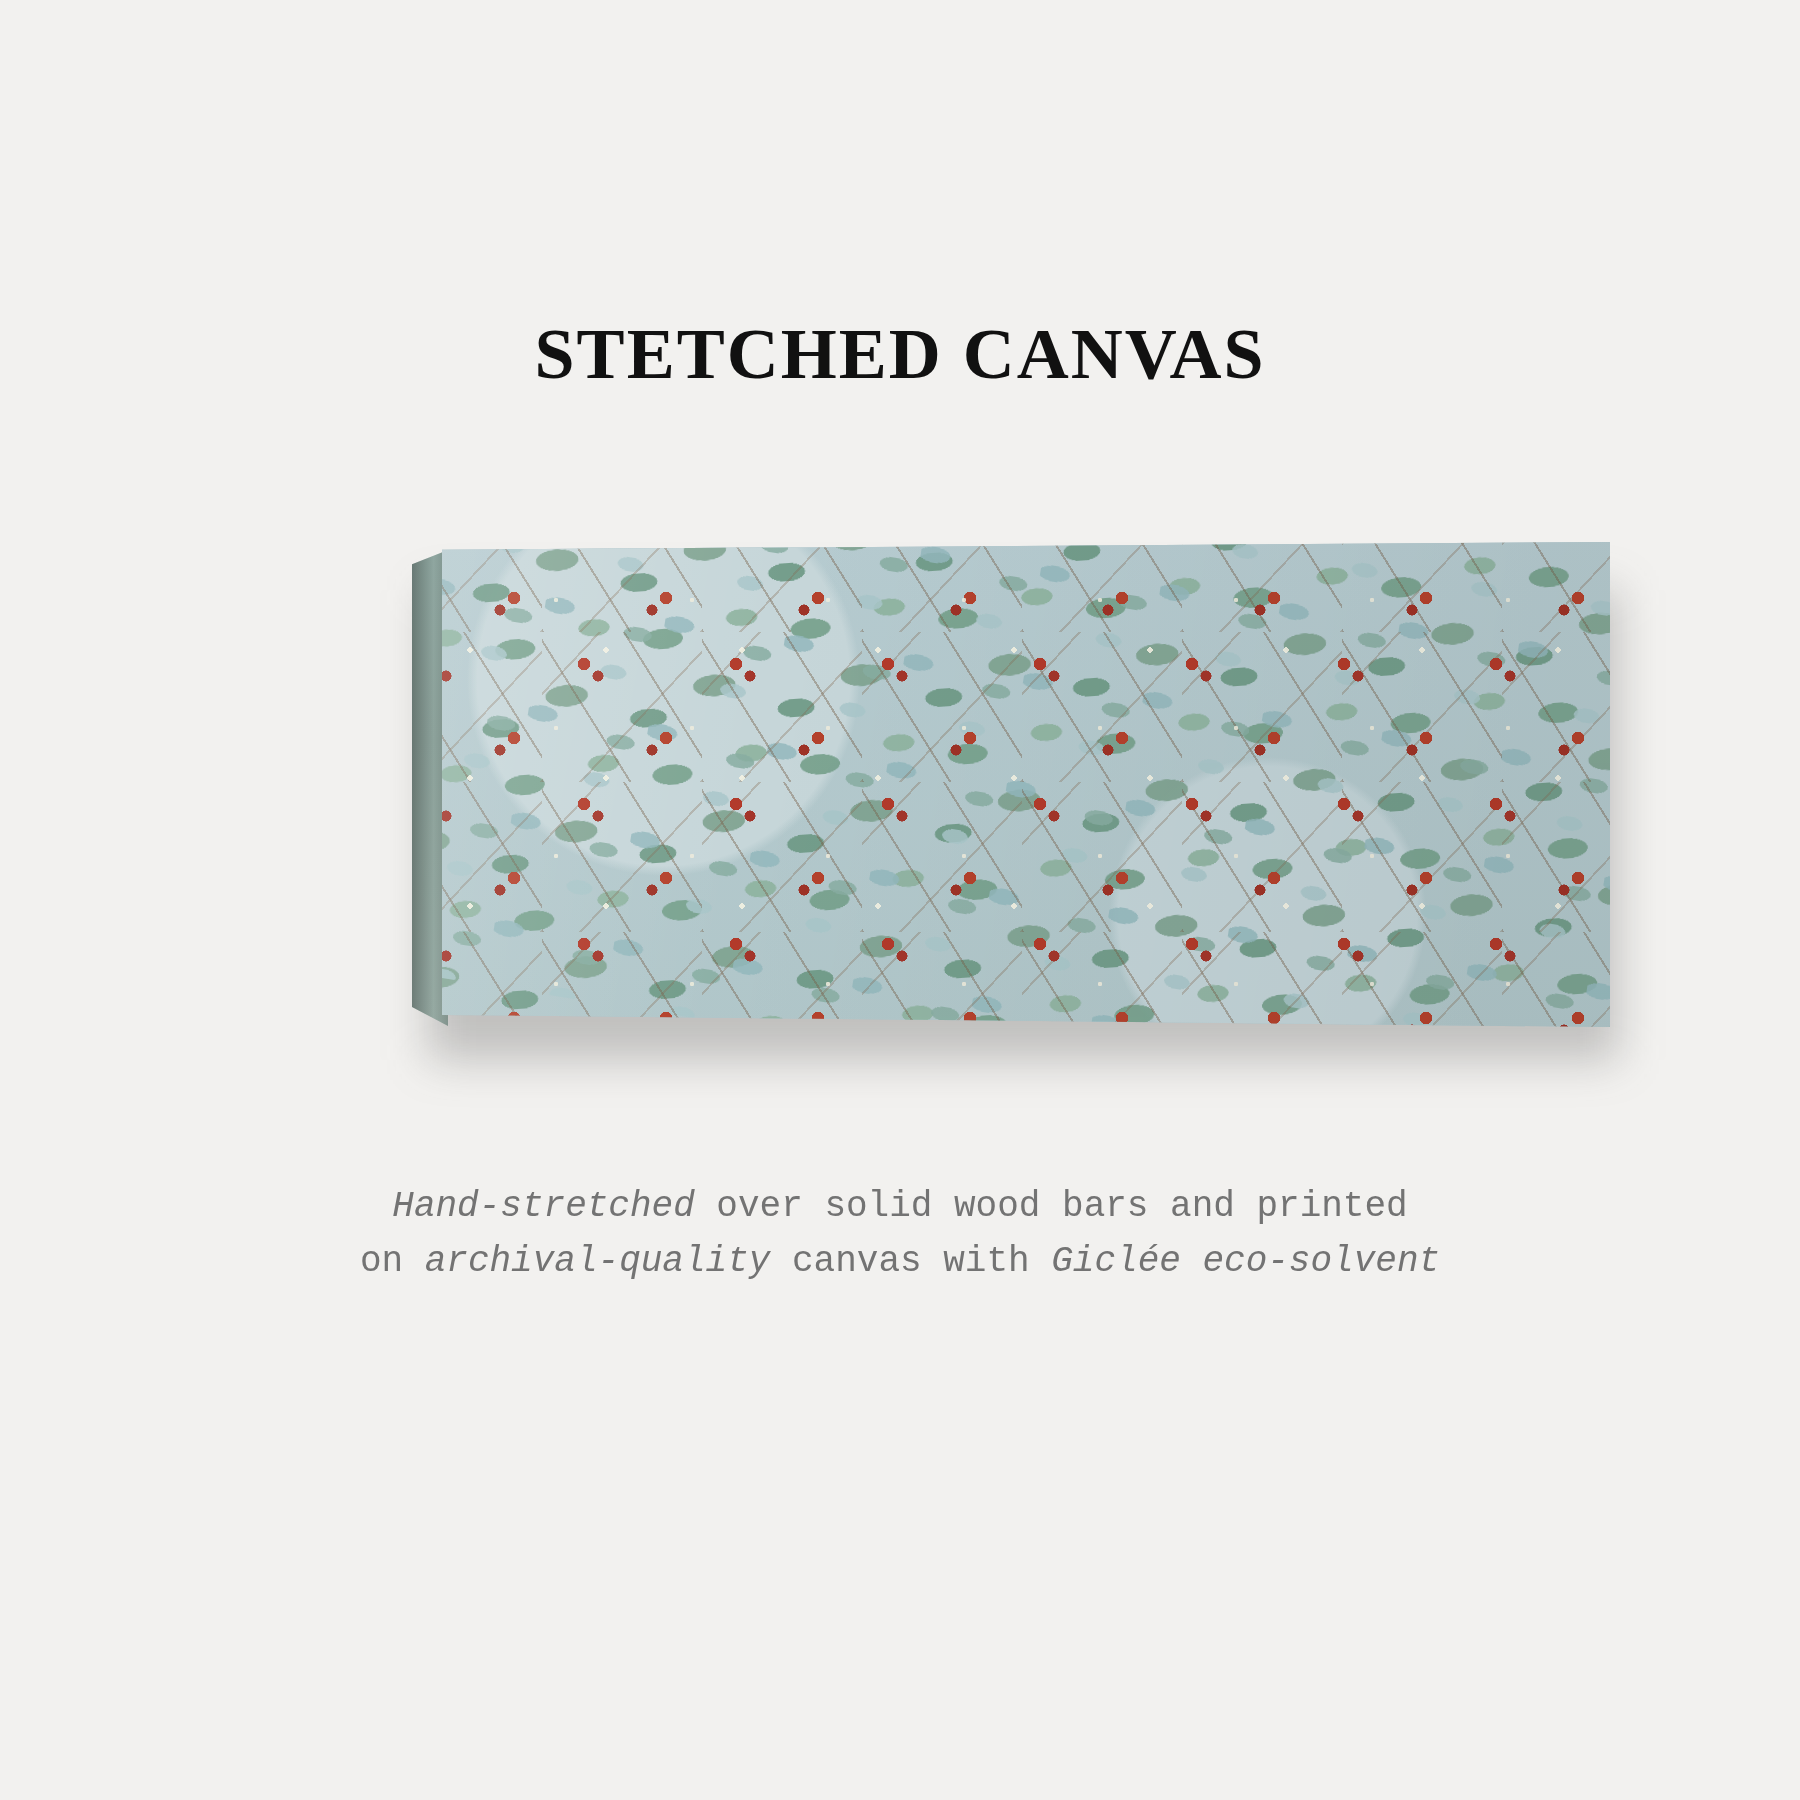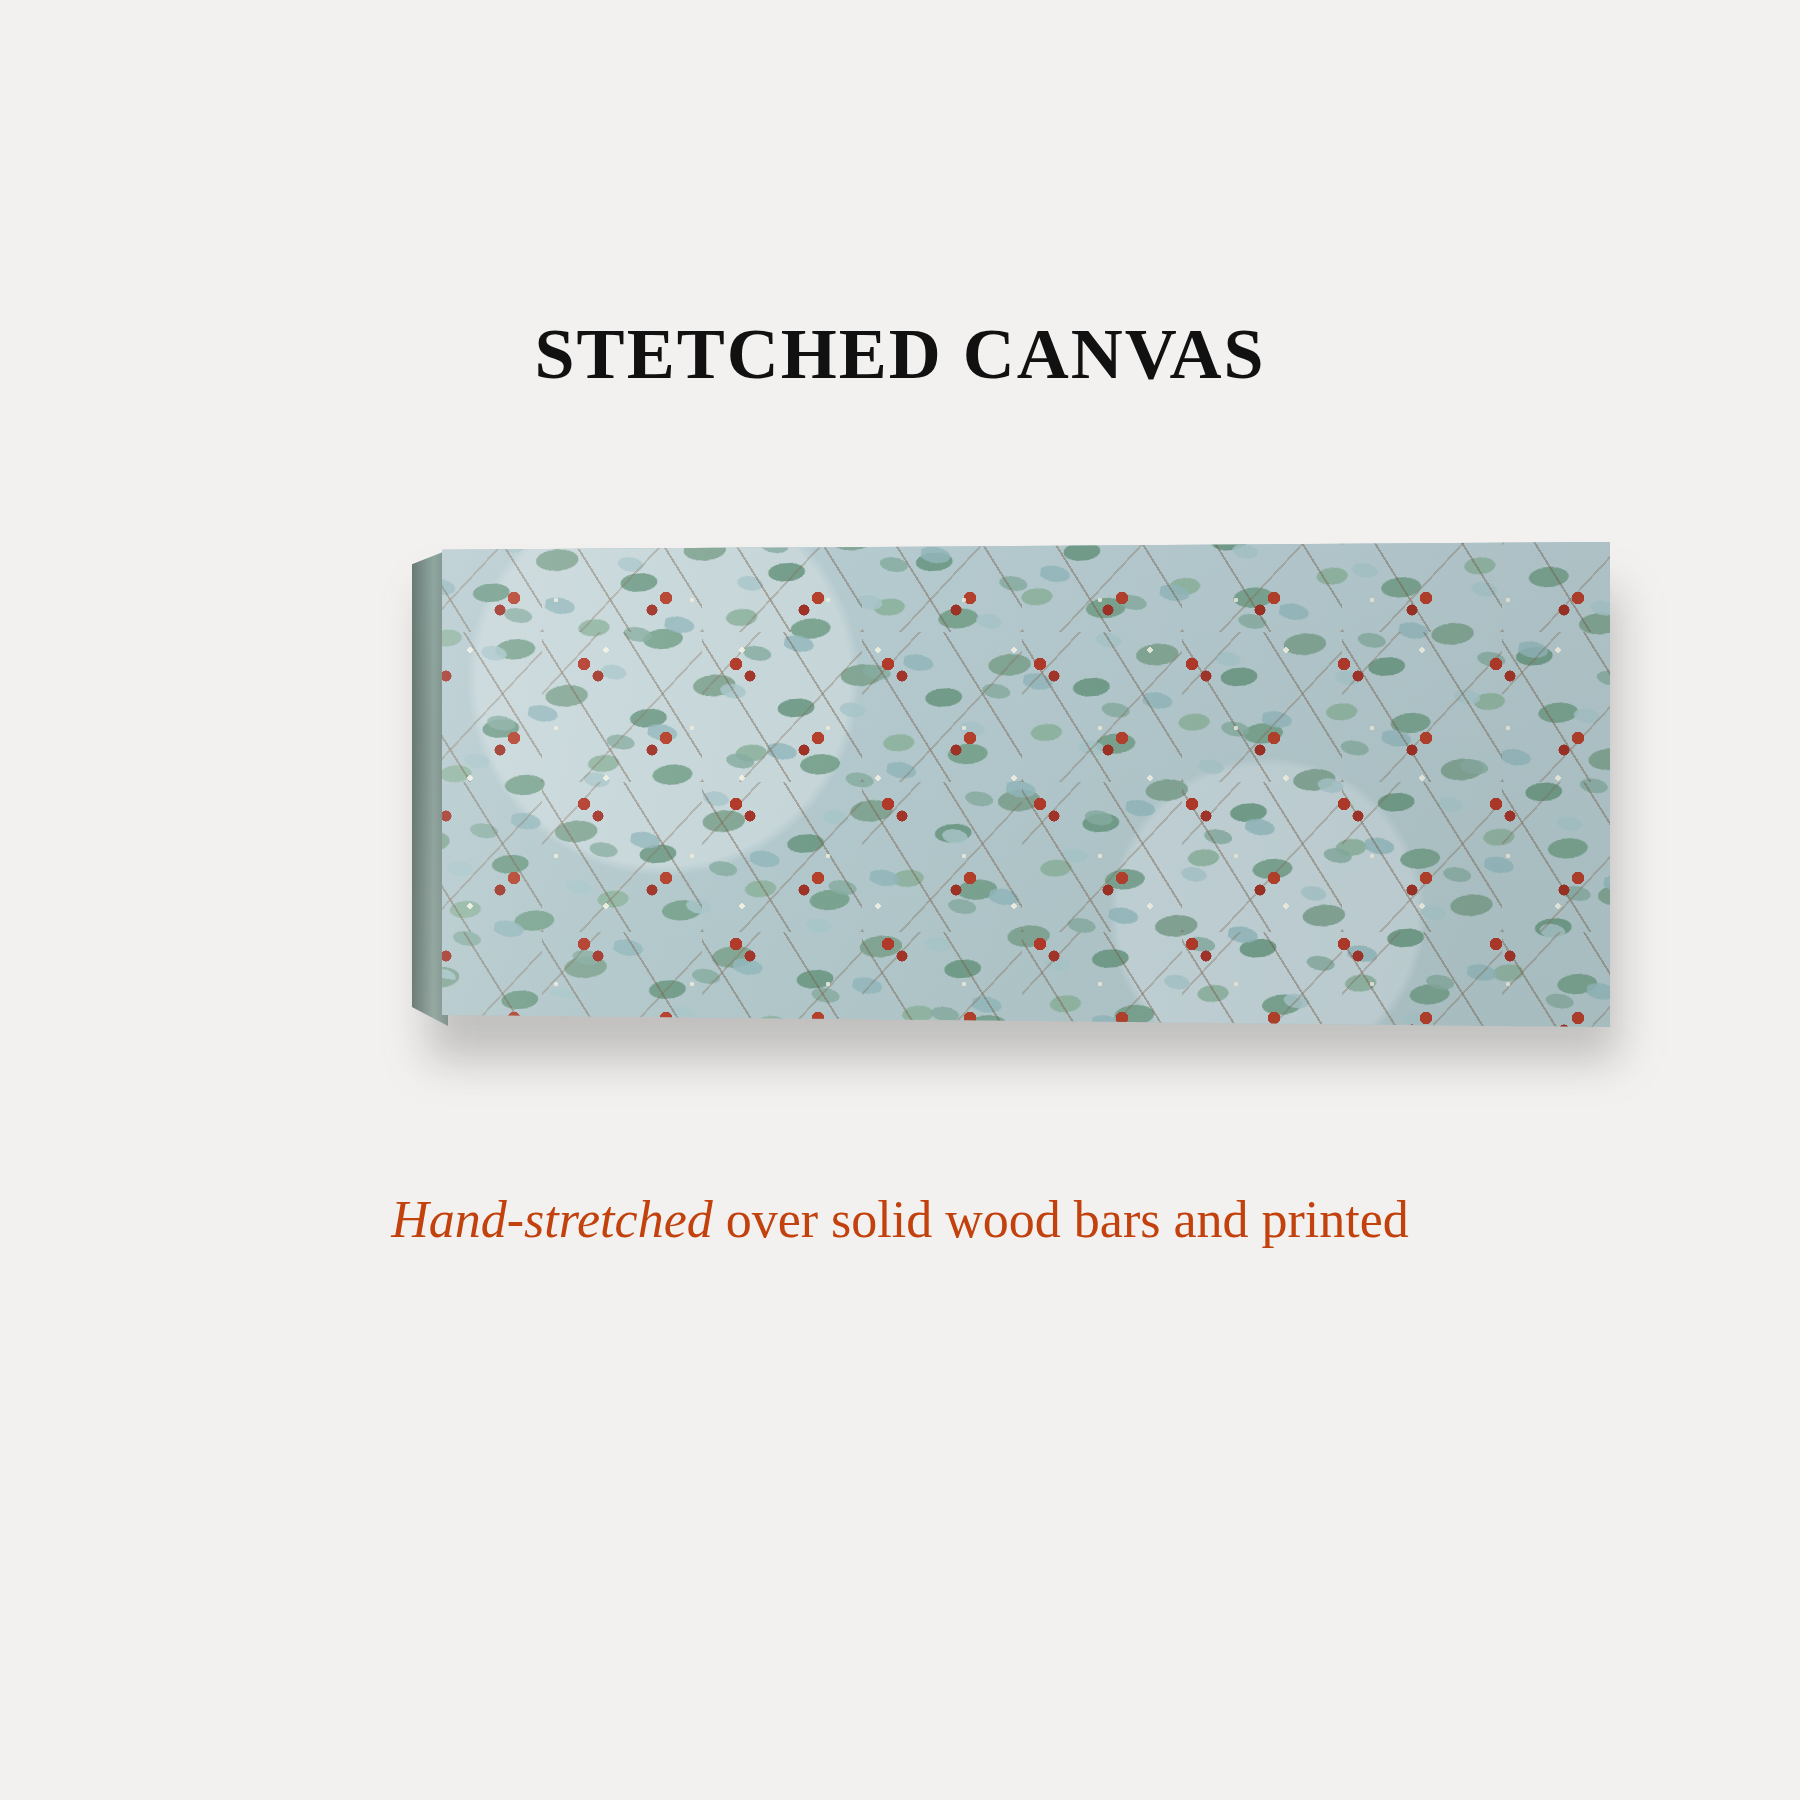--- a/index.html
+++ b/index.html
@@ -156,24 +156,24 @@
     inset: 0;
     background: linear-gradient(100deg, rgba(255,255,255,0.16), rgba(255,255,255,0) 28%, rgba(0,0,0,0.05) 90%);
     pointer-events: none;
   }
 
   
   .description {
     margin-top: 118px;
     width: 1450px;
     text-align: center;
-    font-family: Liberation Serif, serif;
-    font-size: 52px;
+    font-family: Liberation Mono, monospace;
+    font-size: 36px;
     line-height: 1.52;
-    color: #c2410c;
+    color: #737373;
   }
   .description em {
     font-style: italic;
   }
   .description .line {
     display: block;
   }
 </style>
 </head>
 <body>
@@ -191,15 +191,16 @@
       <div class="pat-leaves2"></div>
       <div class="pat-twigs"></div>
       <div class="pat-berries"></div>
       <div class="pat-flowers"></div>
       <div class="canvas-sheen"></div>
     </div>
   </div>
 
   <div class="description">
     <span class="line"><em>Hand-stretched</em><span> over solid wood bars and printed</span></span>
+    <span class="line"><span>on </span><em>archival-quality</em><span> canvas with </span><em>Giclée eco-solvent</em></span>
   </div>
 
 </div>
 
 </body></html>

